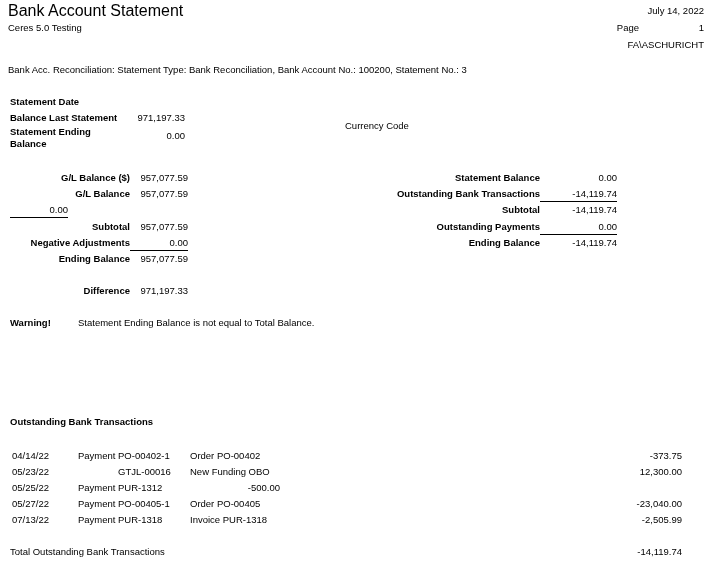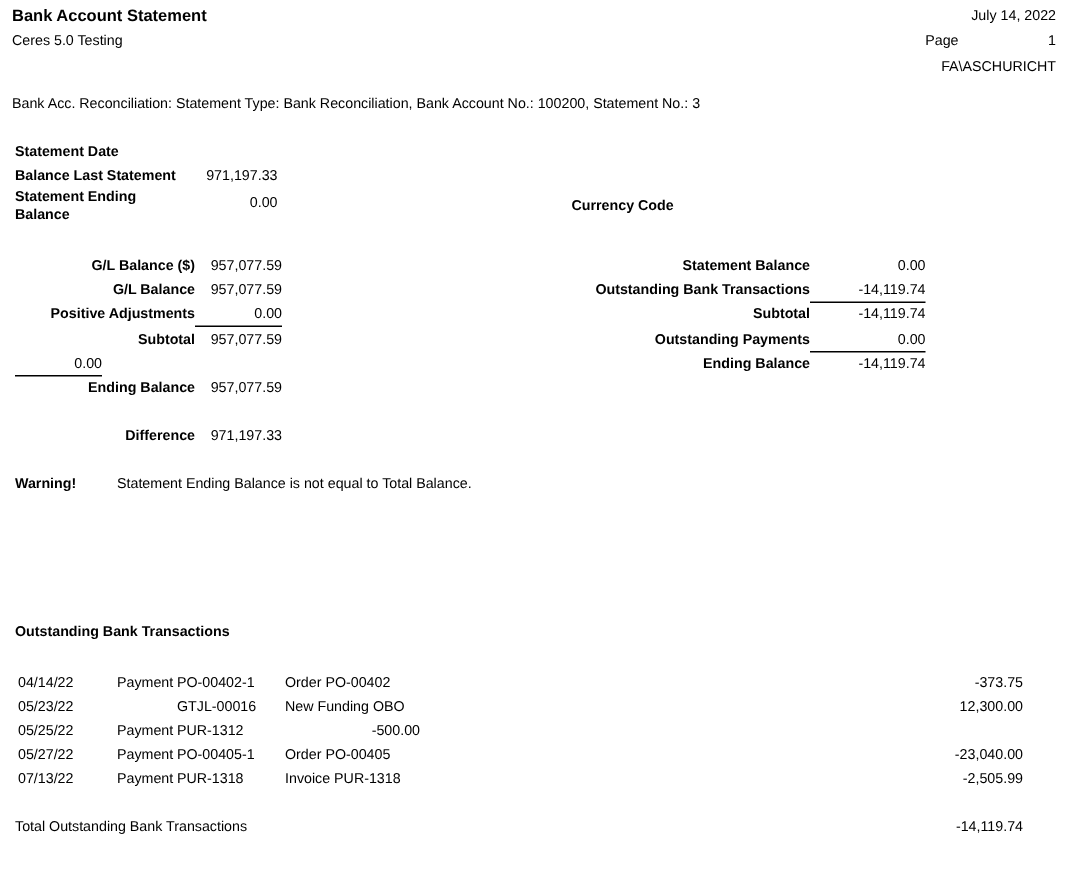--- a/index.html
+++ b/index.html
@@ -4,35 +4,35 @@
 <style>
   html,body { margin:0; padding:0; background:#fff; }
   .page {
     position:relative; width:712px; height:581px; background:#ffffff;
     font-family:"Liberation Sans", sans-serif; font-size:9.5px; color:#000;
     overflow:hidden; line-height:12px;
   }
   .abs { position:absolute; }
 
   
-  .title   { left:8px; top:4px;  font-size:11px; font-weight:bold; line-height:14px; }
+  .title   { left:8px; top:4px;  font-size:16px; font-weight:normal; line-height:14px; }
   .company { left:8px; top:22px; }
   .h-date  { right:8px; top:5px;  text-align:left; }
   .h-page  { right:8px; top:22px; display:flex;gap:35px; }
   .h-page .pagenum { width:30px; text-align:right; }
   .h-user  { right:8px; top:39px; text-align:center; }
   .filter  { left:8px; top:64px; }
 
   
   .si-date-label { left:10px; top:96px;  font-weight:bold; }
   .si-r1-lbl { left:10px;  top:112px; font-weight:bold; }
   .si-r1-val { left:100px; top:112px; width:85px; text-align:right; }
   .si-r2-lbl { left:10px;  top:126px; width:88px; font-weight:bold; }
   .si-r2-val { left:100px; top:130px; width:85px; text-align:right; }
-  .currency  { left:345px; top:132px; font-weight:bold;margin-left:36px; }
+  .currency  { left:345px; top:120px; font-weight:normal; }
 
   
   .bal-block { position:absolute; top:172px; }
   .gl-block  { left:10px; }
   .sb-block  { left:350px; }
   .bal-row   { display:flex; height:16.2px; }
   .bal-row .lbl { font-weight:bold; text-align:right; }
   .bal-row .val { text-align:right; }
   .gl-block .lbl { width:120px; }
   .gl-block .val { width:58px; }
@@ -86,28 +86,28 @@
   <div class="bal-block gl-block">
     <div class="bal-row">
       <div class="lbl">G/L Balance ($)</div>
       <div class="val">957,077.59</div>
     </div>
     <div class="bal-row">
       <div class="lbl">G/L Balance</div>
       <div class="val">957,077.59</div>
     </div>
     <div class="bal-row">
-      <div class="lbl">Positive Adjustments</div>
       <div class="val ul">0.00</div>
     </div>
     <div class="bal-row">
       <div class="lbl">Subtotal</div>
       <div class="val">957,077.59</div>
     </div>
     <div class="bal-row">
+      <div class="lbl">Negative Adjustments</div>
       <div class="val ul">0.00</div>
     </div>
     <div class="bal-row">
       <div class="lbl">Ending Balance</div>
       <div class="val">957,077.59</div>
     </div>
   </div>
 
   <div class="bal-block sb-block">
     <div class="bal-row">

